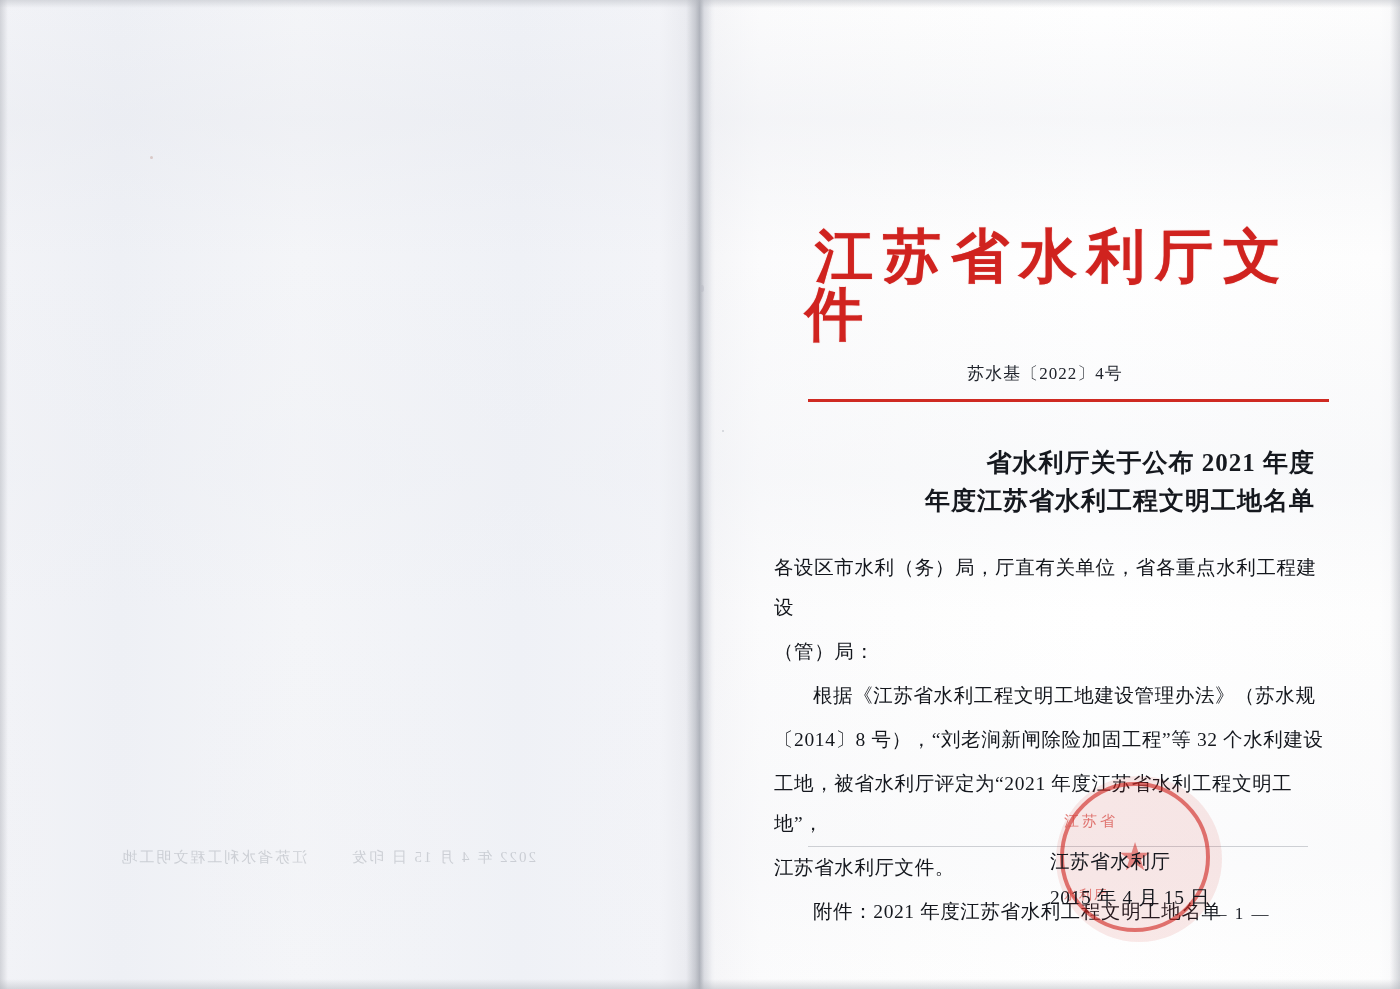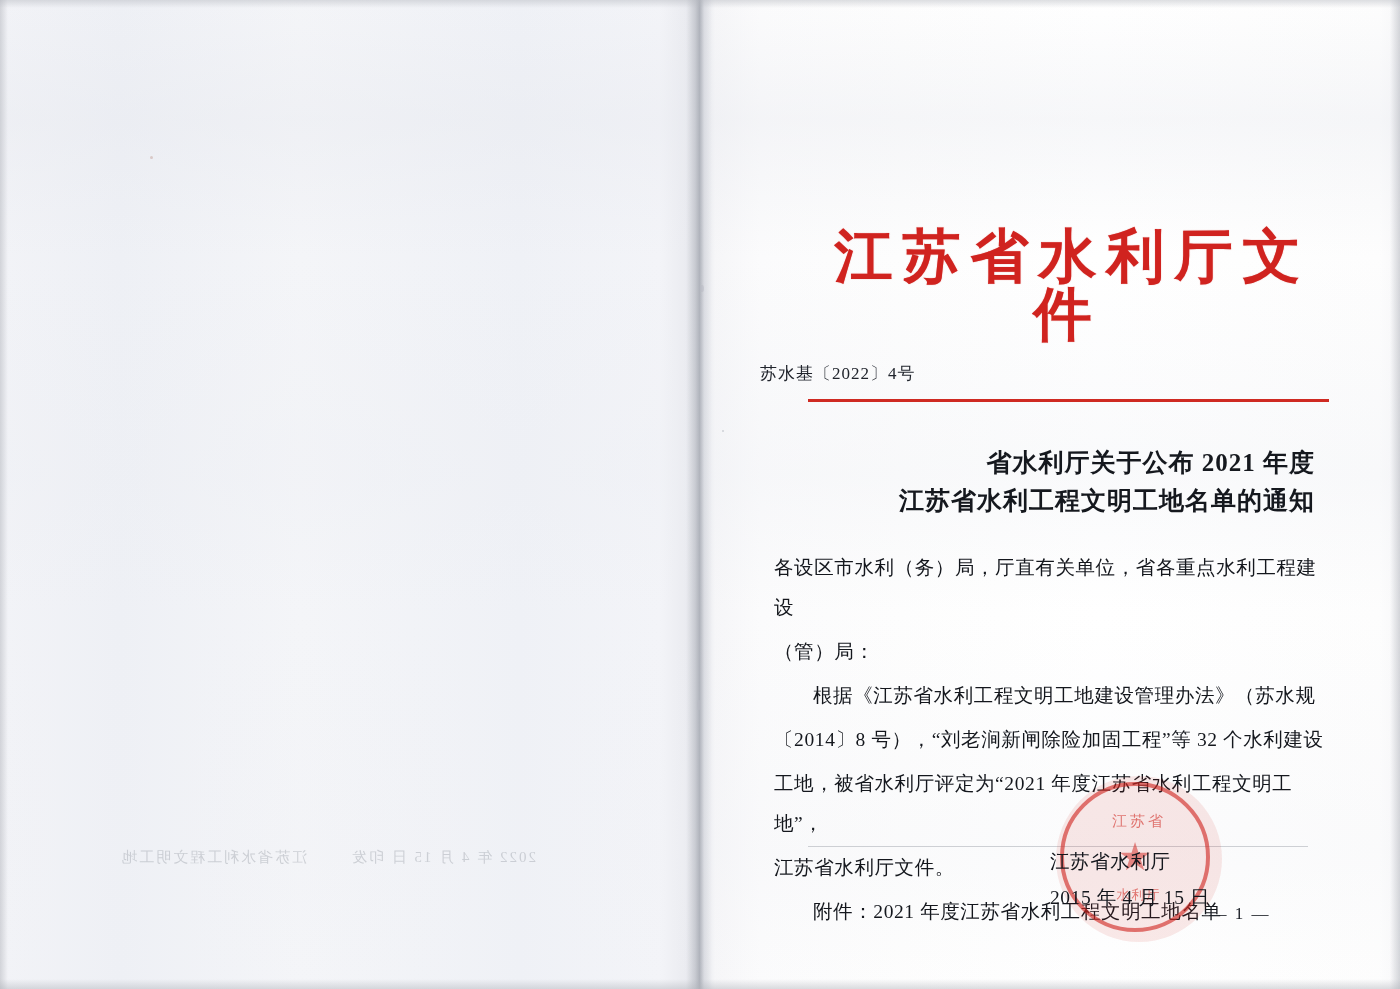--- a/index.html
+++ b/index.html
@@ -90,37 +90,36 @@
     top: 0;
     width: 600px;
     height: 989px;
   }
 
   .masthead {
     position: absolute;
     top: 228px;
     left: 45px;
     width: 525px;
-    text-align: center;
     color: #d0231f;
     font-family: "Liberation Serif", serif;
     font-weight: bold;
     font-size: 58px;
     letter-spacing: 10px;
     text-indent: 10px;
     line-height: 1;
     text-shadow: 0 0 1px rgba(208,35,31,0.6);
   }
 
   .doc-number {
     position: absolute;
     top: 362px;
     left: 0;
     width: 570px;
-    text-align: left;
+    text-align: center;
     font-size: 17px;
     color: #20242c;
     letter-spacing: 1px;
   }
 
   .red-rule {
     position: absolute;
     top: 399px;
     left: 48px;
     width: 521px;
@@ -184,21 +183,21 @@
     top: 50%;
     transform: translate(-50%,-50%);
     color: rgba(208,38,32,0.6);
     font-size: 34px;
     line-height: 1;
   }
   .seal .seal-text {
     position: absolute;
     left: 0; top: 26px;
     width: 150px;
-    text-align: center;
+    text-align: left;
     color: rgba(208,38,32,0.70);
     font-size: 15px;
     letter-spacing: 3px;
     font-family: "Liberation Serif", serif;
   }
   .seal .seal-text.bottom {
     top: 100px;
     font-size: 13px;
     letter-spacing: 2px;
   }
@@ -255,21 +254,21 @@
   <div class="doc">
 
     <div class="masthead">江苏省水利厅文件</div>
 
     <div class="doc-number">苏水基〔2022〕4号</div>
 
     <div class="red-rule"></div>
 
     <div class="title">
       <div>省水利厅关于公布 2021 年度</div>
-      <div>江苏省水利工程文明工地名单的通知</div>
+      <div>年度江苏省水利工程文明工地名单</div>
     </div>
 
     <div class="body">
       <p>各设区市水利（务）局，厅直有关单位，省各重点水利工程建设</p>
       <p>（管）局：</p>
       <p class="indent">根据《江苏省水利工程文明工地建设管理办法》（苏水规</p>
       <p>〔2014〕8 号），“刘老涧新闸除险加固工程”等 32 个水利建设</p>
       <p>工地，被省水利厅评定为“2021 年度江苏省水利工程文明工地”，</p>
       <p>江苏省水利厅文件。</p>
       <p class="indent">附件：2021 年度江苏省水利工程文明工地名单</p>

